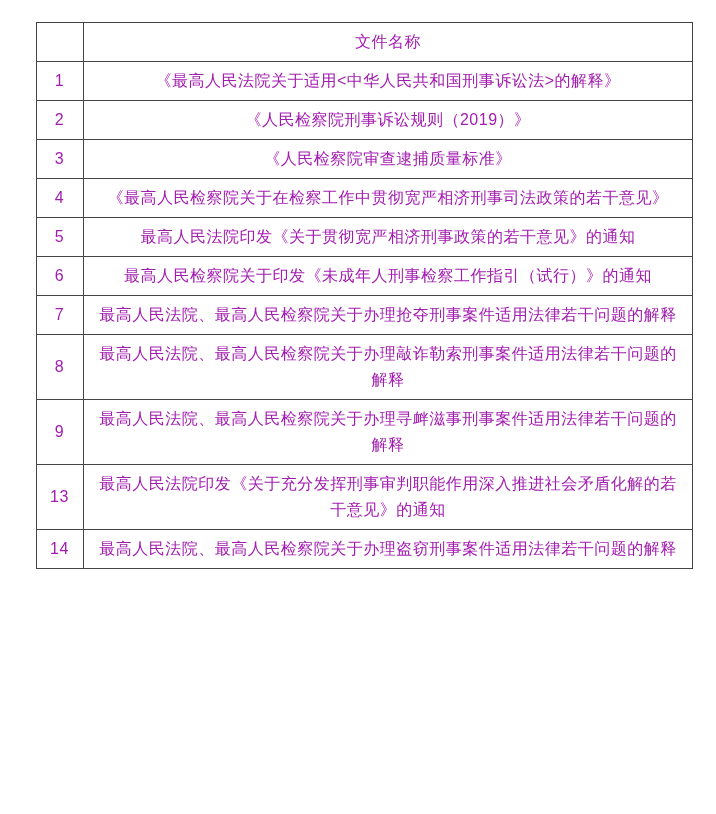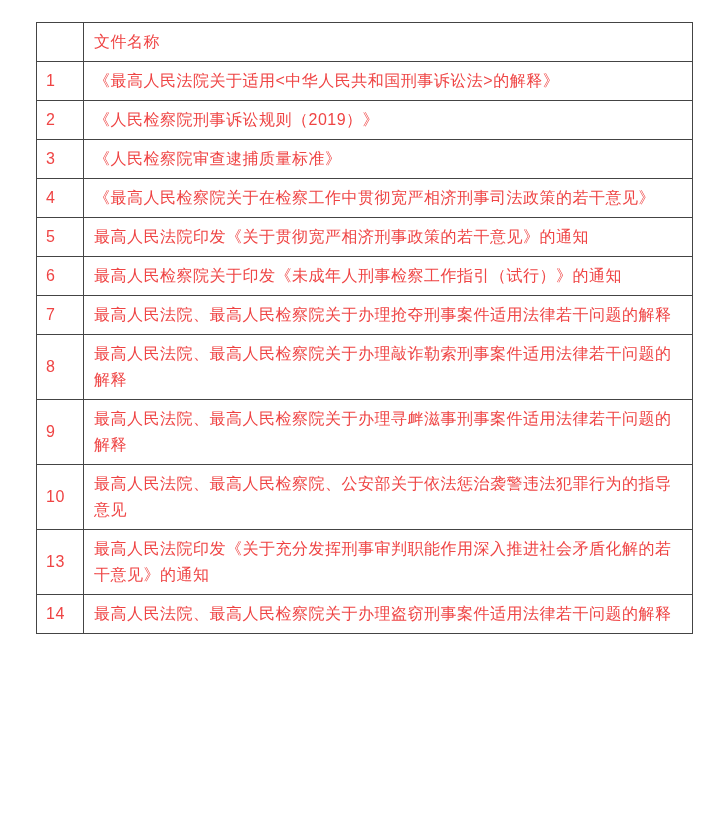--- a/index.html
+++ b/index.html
@@ -22,24 +22,24 @@
     width: 657px;
     border-collapse: collapse;
     table-layout: fixed;
   }
   table.doc-table th,
   table.doc-table td {
     border: 1px solid #444444;
     font-size: 16px;
     line-height: 26px;
     font-weight: 400;
-    color: #ef4444;
+    color: #a21caf;
     letter-spacing: 0.5px;
     padding: 6px 10px;
-    text-align: left;
+    text-align: center;
     vertical-align: middle;
     word-break: break-all;
     overflow-wrap: break-word;
   }
   table.doc-table .idx-col {
     width: 47px;
   }
   table.doc-table td.idx-cell {
     padding-left: 9px;
   }
@@ -90,24 +90,20 @@
       </tr>
       <tr>
         <td class="idx-cell">8</td>
         <td>最高人民法院、最高人民检察院关于办理敲诈勒索刑事案件适用法律若干问题的解释</td>
       </tr>
       <tr>
         <td class="idx-cell">9</td>
         <td>最高人民法院、最高人民检察院关于办理寻衅滋事刑事案件适用法律若干问题的解释</td>
       </tr>
       <tr>
-        <td class="idx-cell">10</td>
-        <td>最高人民法院、最高人民检察院、公安部关于依法惩治袭警违法犯罪行为的指导意见</td>
-      </tr>
-      <tr>
         <td class="idx-cell">13</td>
         <td>最高人民法院印发《关于充分发挥刑事审判职能作用深入推进社会矛盾化解的若干意见》的通知</td>
       </tr>
       <tr>
         <td class="idx-cell">14</td>
         <td>最高人民法院、最高人民检察院关于办理盗窃刑事案件适用法律若干问题的解释</td>
       </tr>
     </tbody>
   </table>
 </div>

